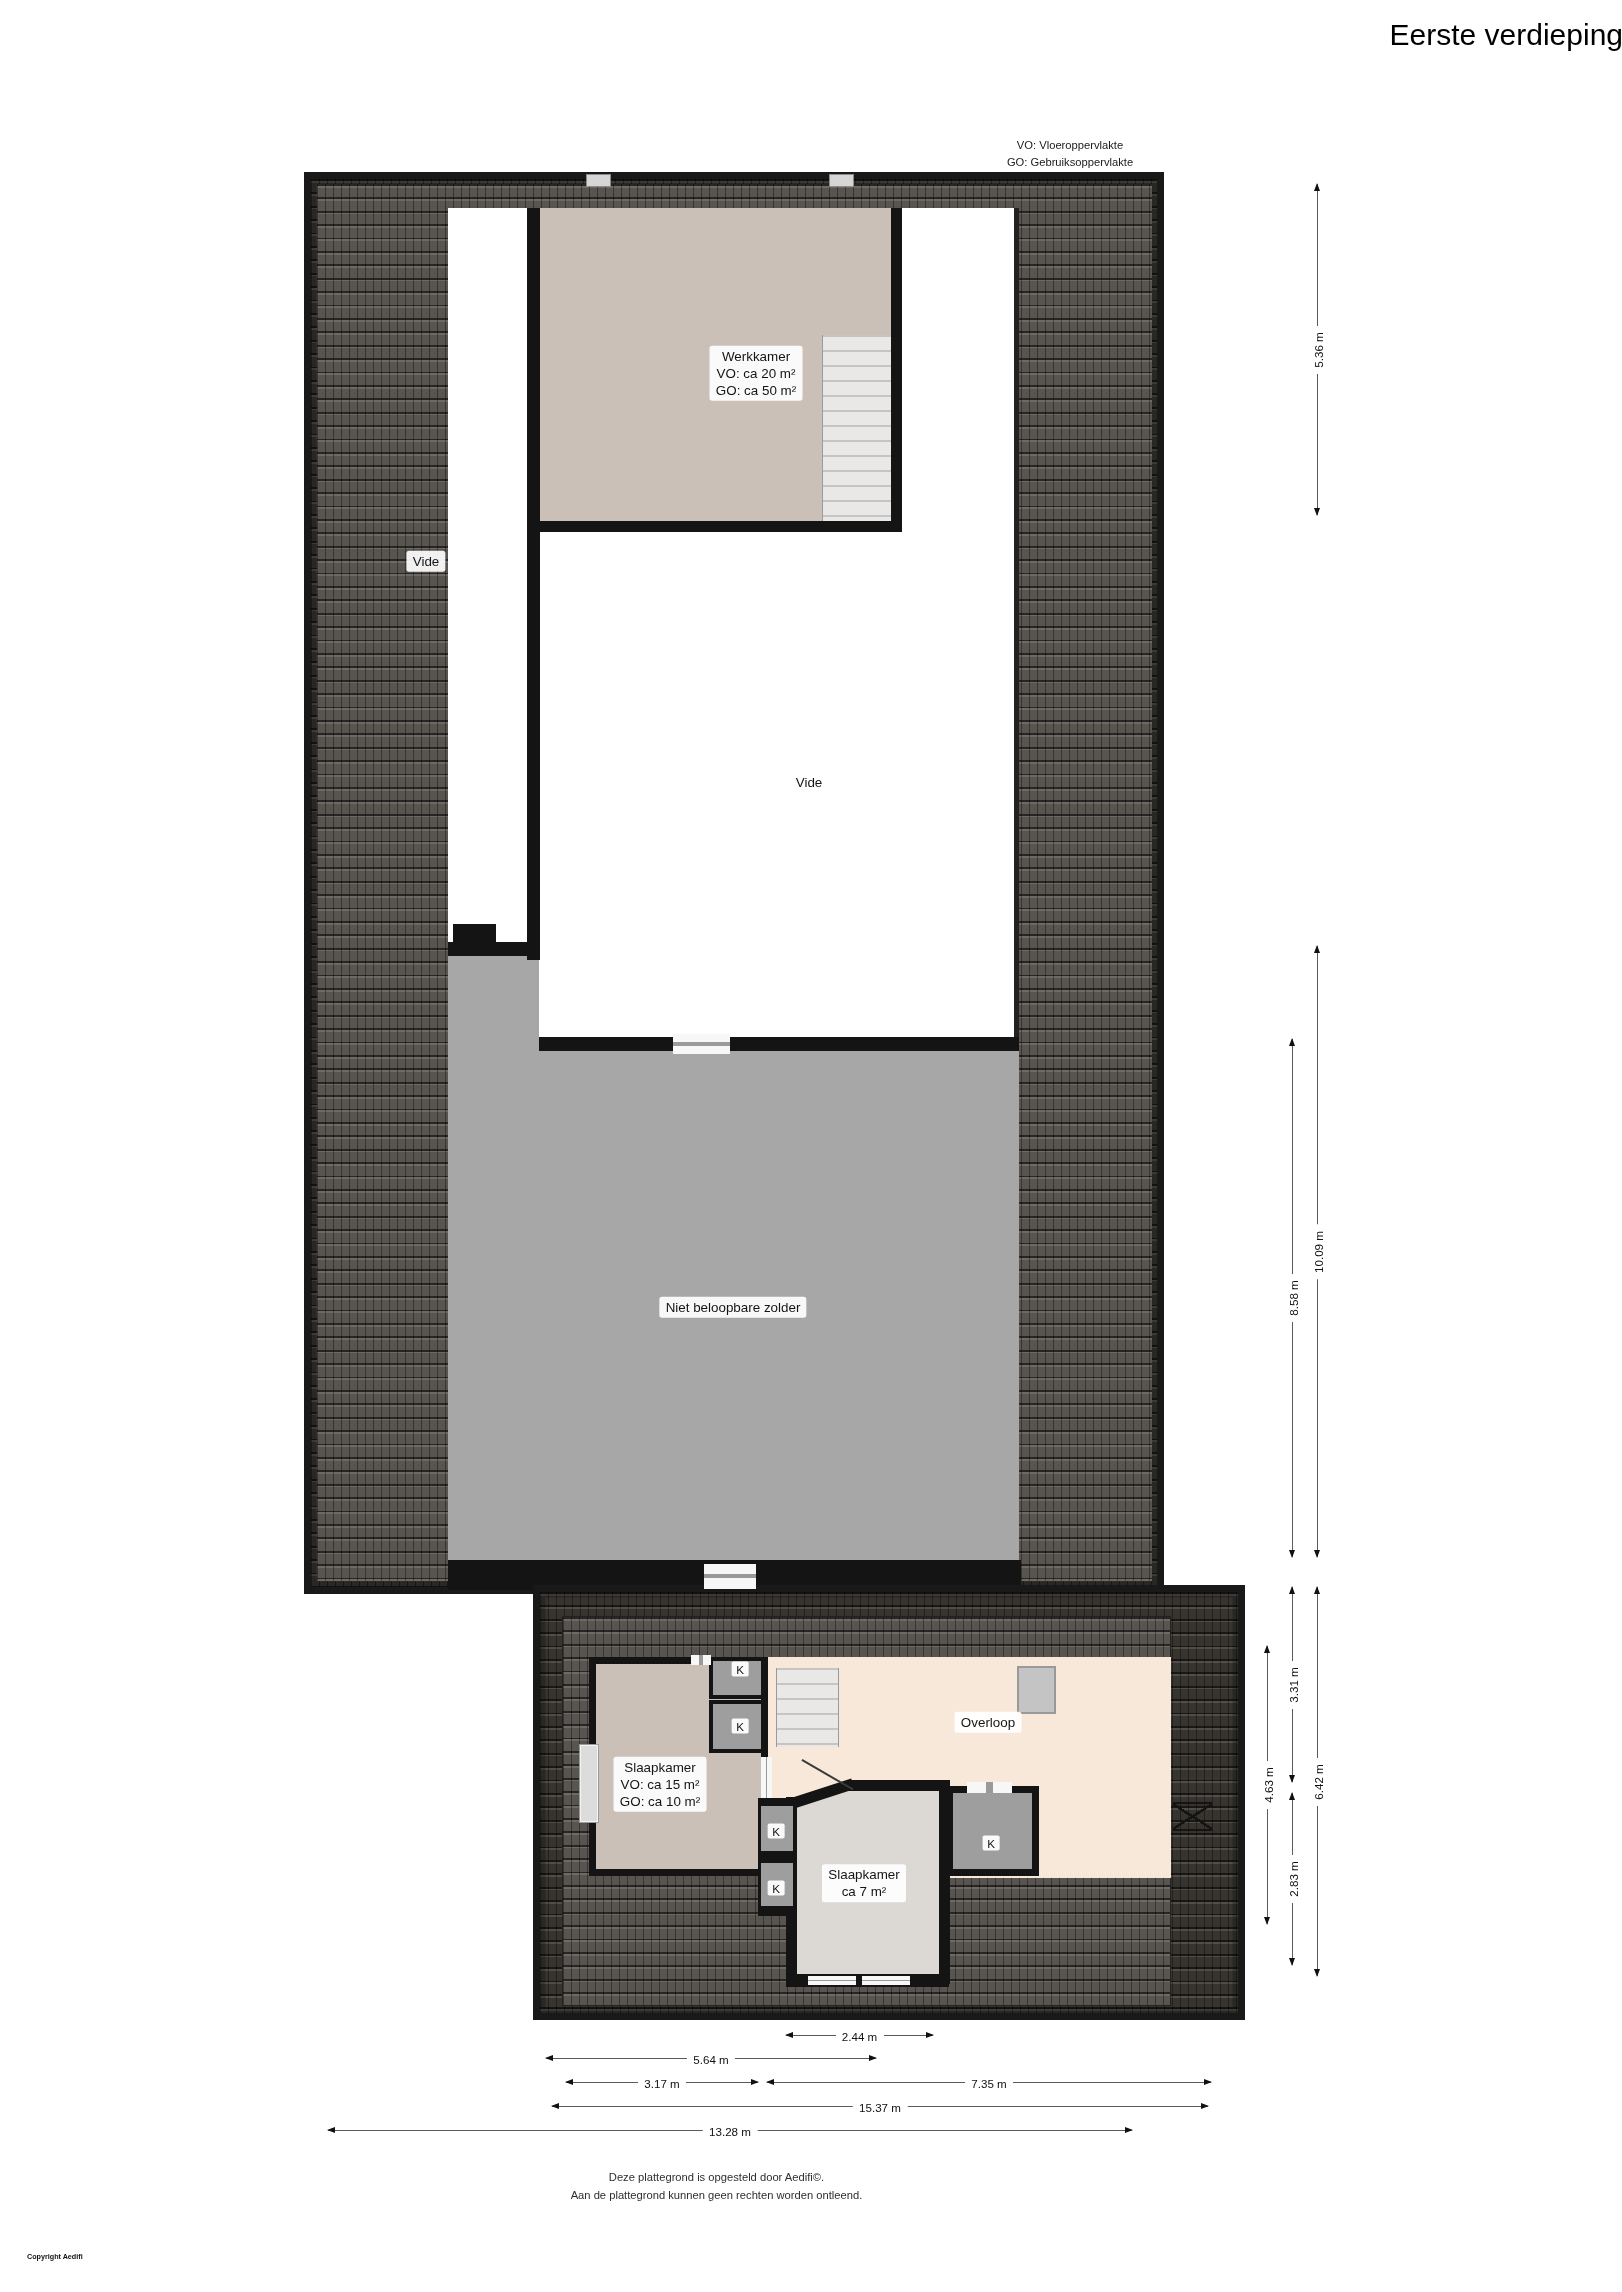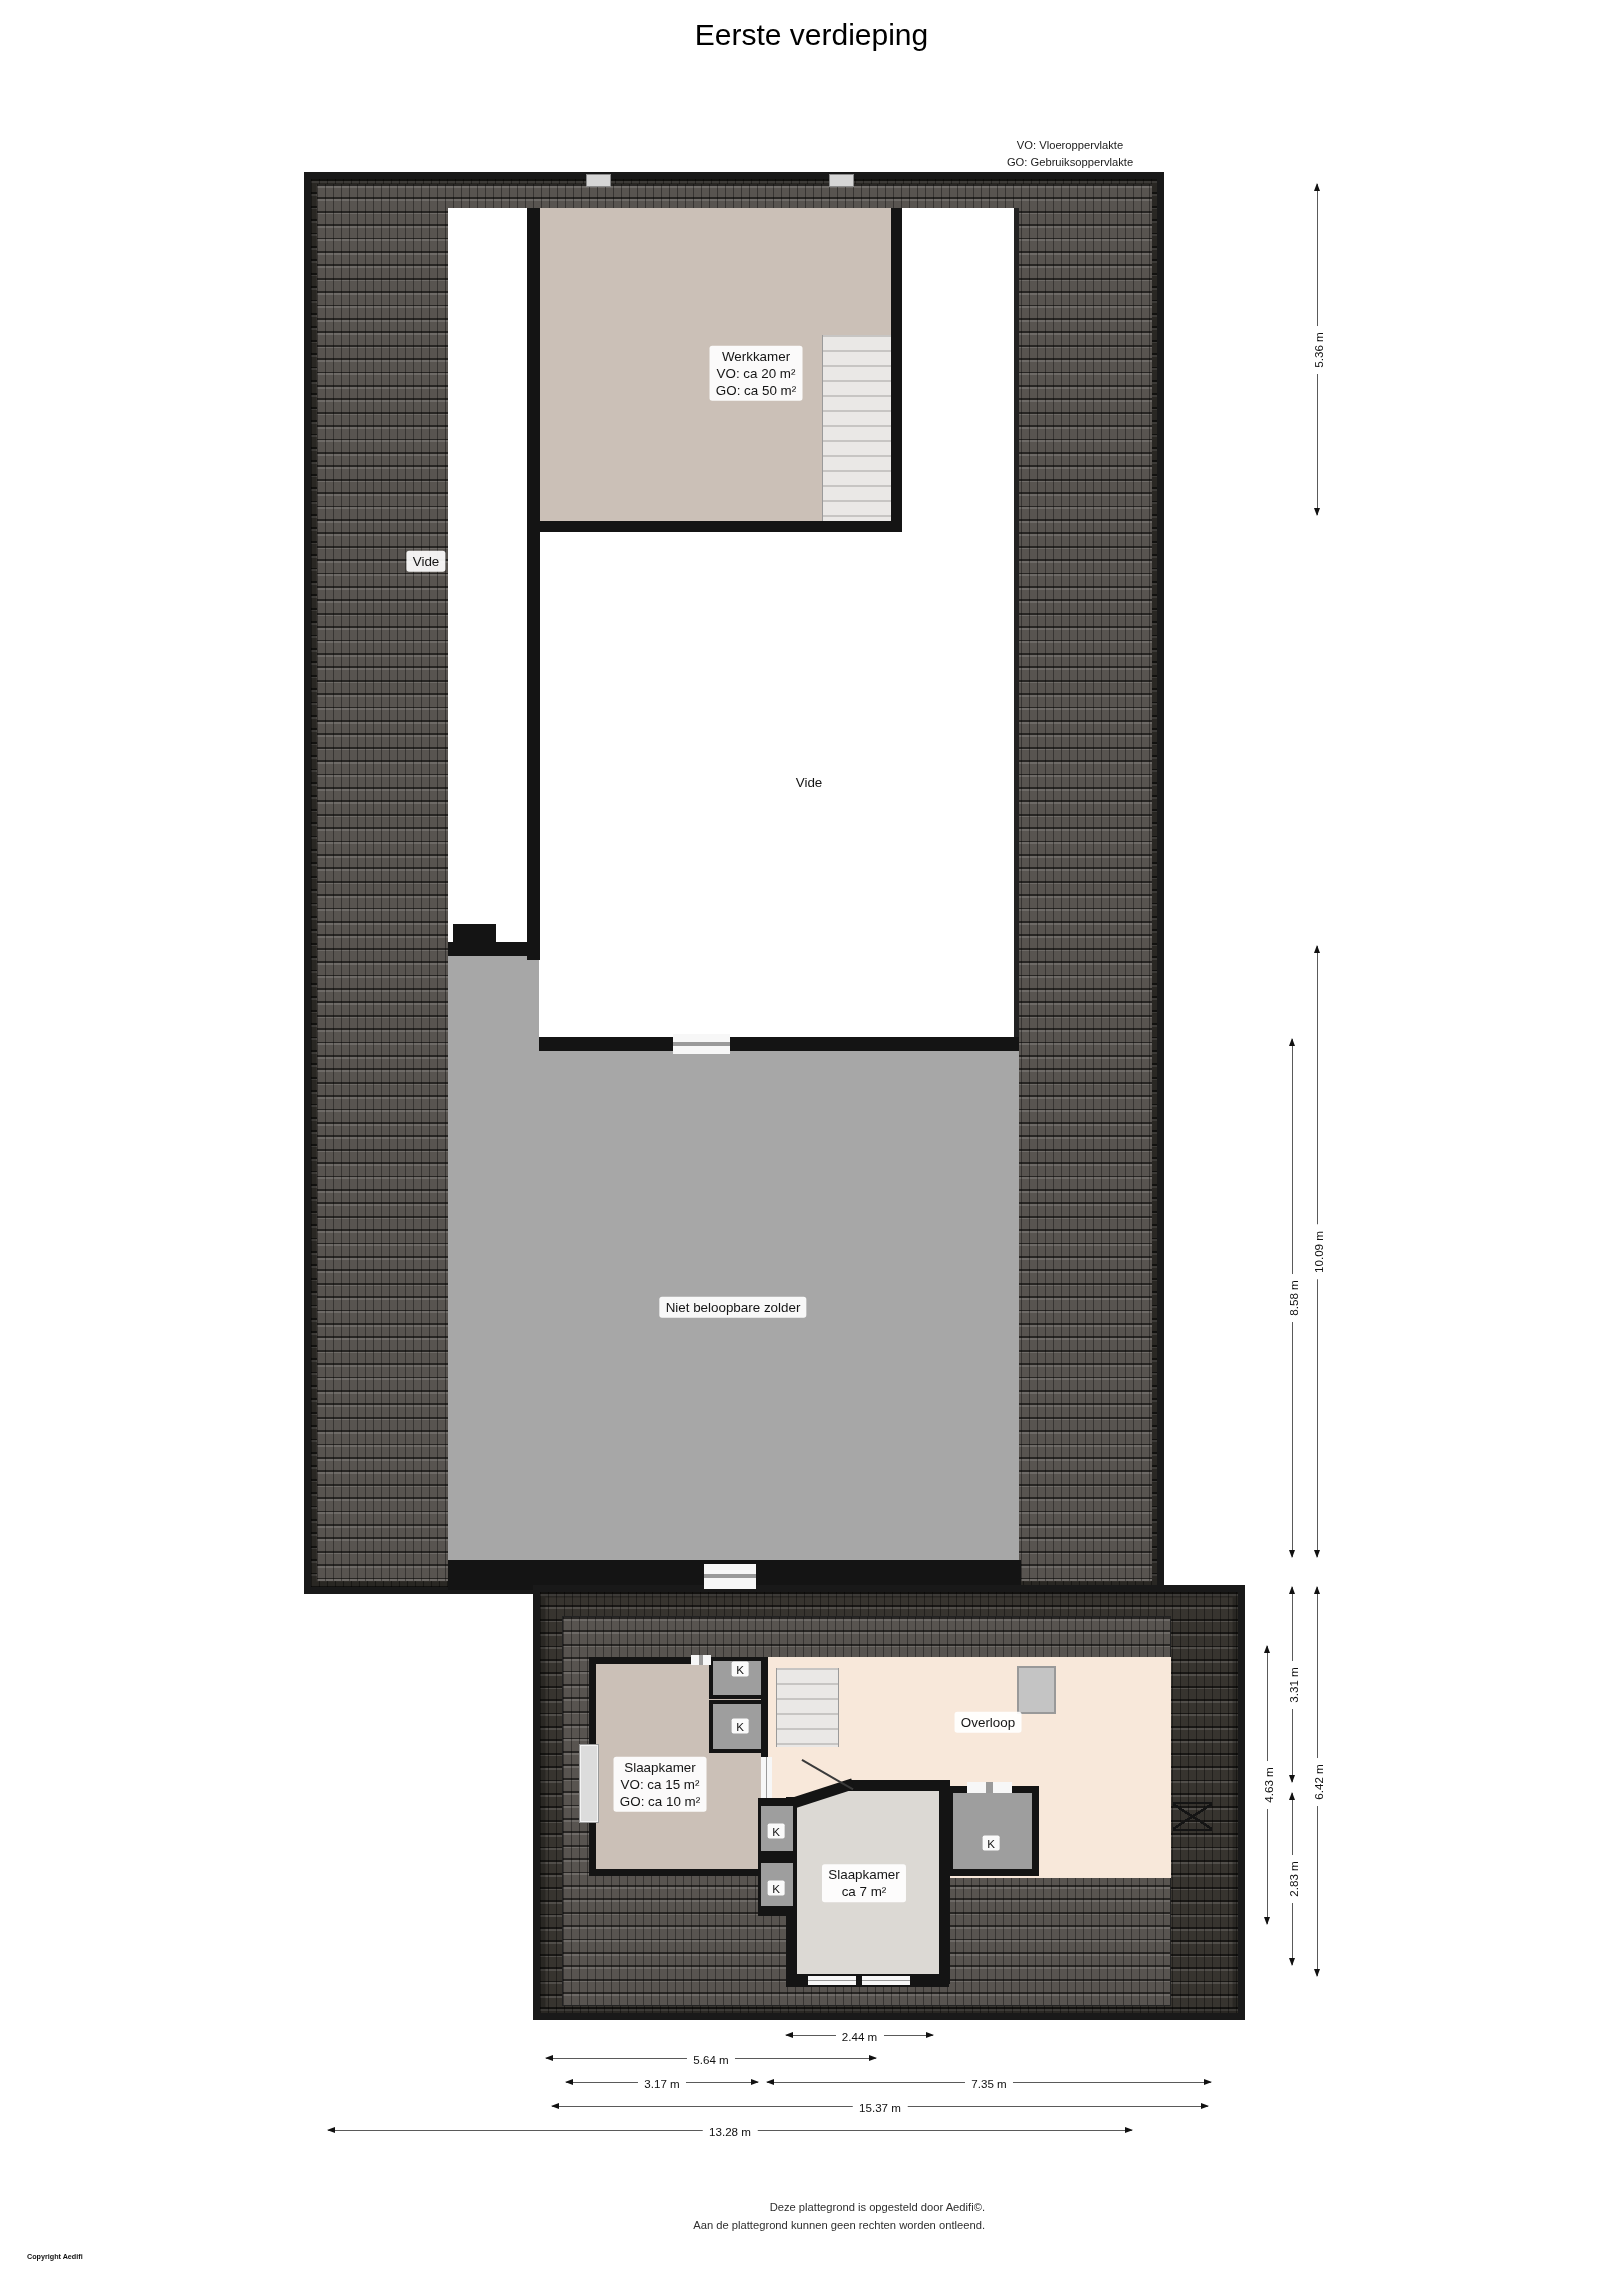--- a/index.html
+++ b/index.html
@@ -39,25 +39,25 @@
   .hdim i.l{left:-0.9px;border-right:8px solid #111;}
   .hdim i.r{right:-0.9px;border-left:8px solid #111;}
   .hdim span{position:absolute;left:50%;top:0;transform:translate(-50%,-50%);background:#fff;
     padding:0 6.3px;font-size:11.6px;color:#111;white-space:nowrap;}
   .vdim{position:absolute;width:0;border-left:0.9px solid #5a5a5a;z-index:40;}
   .vdim i{position:absolute;left:-3.6px;width:0;height:0;border-left:3.1px solid transparent;border-right:3.1px solid transparent;}
   .vdim i.t{top:-0.9px;border-bottom:8px solid #111;}
   .vdim i.b{bottom:-0.9px;border-top:8px solid #111;}
   .vdim span{position:absolute;top:50%;left:0;transform:translate(-50%,-50%) rotate(-90deg);background:#fff;
     padding:0 6.3px;font-size:11.6px;color:#111;white-space:nowrap;}
-  .title{position:absolute;left:0;top:18px;width:100%;text-align:center;font-size:30px;color:#000;}
+  .title{position:absolute;left:0;top:18px;width:100%;text-align:right;font-size:30px;color:#000;}
   .legend{position:absolute;left:967px;top:137px;width:206px;text-align:center;
     font-size:11.2px;line-height:17px;color:#1a1a1a;background:rgba(255,255,255,.85);z-index:30;}
-  .footer{position:absolute;left:448px;top:2168px;width:537px;text-align:right;
-    font-size:11.2px;line-height:18px;color:#2e2e2e;margin-top:30px;}
+  .footer{position:absolute;left:448px;top:2168px;width:537px;text-align:center;
+    font-size:11.2px;line-height:18px;color:#2e2e2e;}
   .copyright{position:absolute;left:27px;top:2252px;font-size:7.2px;font-weight:bold;color:#111;}
   .xbox{position:absolute;border-top:2.7px solid #141414;border-bottom:2.7px solid #141414;box-sizing:border-box;
     background-image:linear-gradient(to top right,rgba(0,0,0,0) 47%,#141414 47% 53%,rgba(0,0,0,0) 53%),
                      linear-gradient(to bottom right,rgba(0,0,0,0) 47%,#141414 47% 53%,rgba(0,0,0,0) 53%);z-index:20;}
   .thinline{position:absolute;background:#3a3a3a;height:1.8px;z-index:20;}
 </style>
 </head>
 <body>
 
 <div id="plan">

